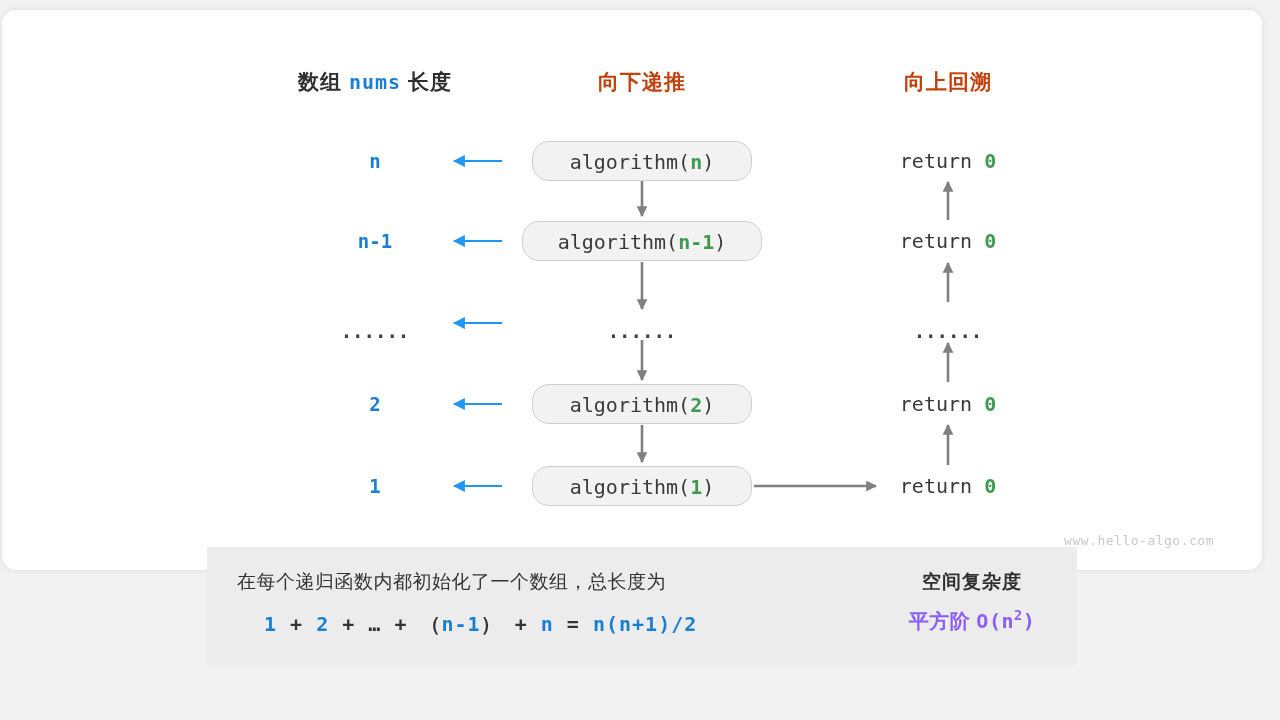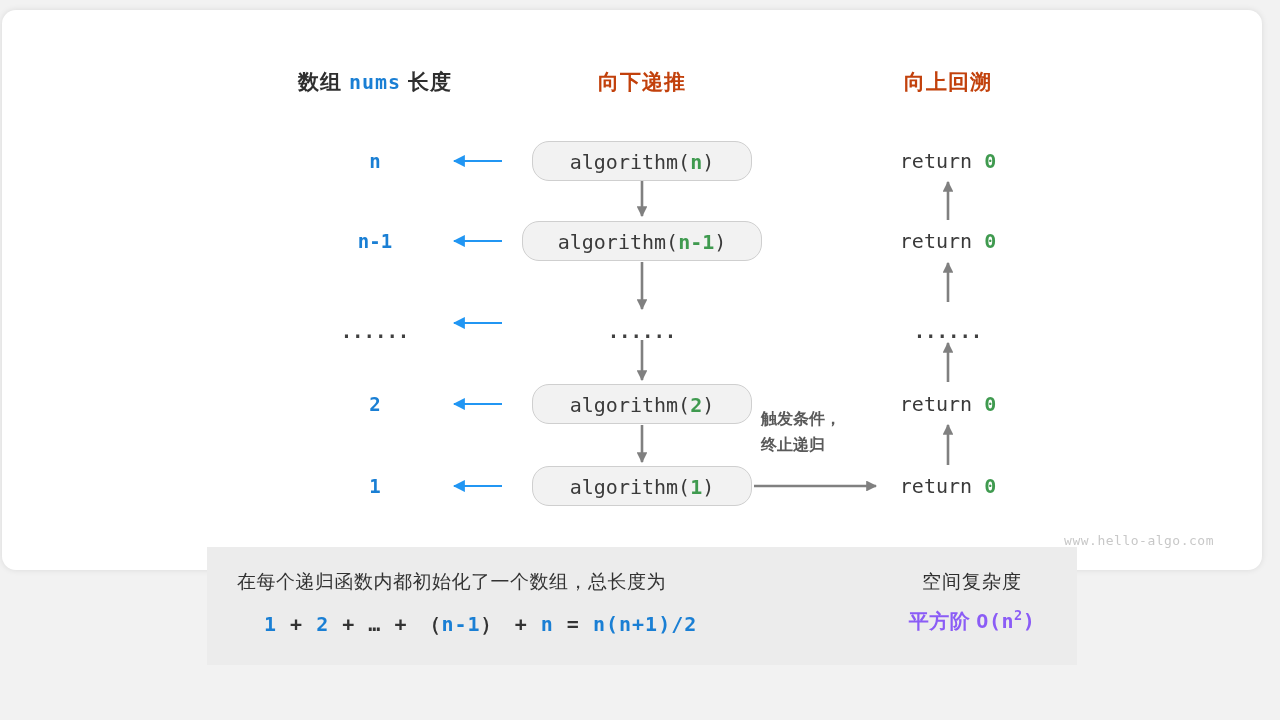--- a/index.html
+++ b/index.html
@@ -139,21 +139,21 @@
   }
   .sum-line2 .op { color: #333333; }
   .sum-line2 .paren { color: #333333; }
   .sum-title {
     position: absolute;
     left: 660px;
     top: 22px;
     width: 210px;
     text-align: center;
     font-family: "Liberation Sans", sans-serif;
-    font-weight: normal;
+    font-weight: bold;
     font-size: 19px;
     color: #2f2f2f;
     letter-spacing: 1px;
   }
   .sum-value {
     position: absolute;
     left: 645px;
     top: 60px;
     width: 240px;
     text-align: center;
@@ -263,24 +263,20 @@
     </div>
 
     <div class="abs ctr len-label" style="left:373px; top:476px;">1</div>
     <div class="call-box" style="left:640px; top:476px; width:220px;">
       <span>algorithm(</span><span class="arg">1</span><span>)</span>
     </div>
     <div class="abs ctr ret" style="left:946px; top:476px;">
       <span>return </span><span class="zero">0</span>
     </div>
 
-    <div class="abs annot" style="left:759px; top:396px;">
-      <div>触发条件，</div>
-      <div>终止递归</div>
-    </div>
 
     <div id="summary">
       <div class="sum-line1">在每个递归函数内都初始化了一个数组，总长度为</div>
 
       <div class="sum-line2">
         <span>1</span><span class="op"> + </span><span>2</span><span class="op"> + … + </span><span class="paren">（</span><span>n-1</span><span class="paren">）</span><span class="op"> + </span><span>n</span><span class="op"> = </span><span>n(n+1)/2</span>
       </div>
 
       <div class="sum-title">空间复杂度</div>
 

